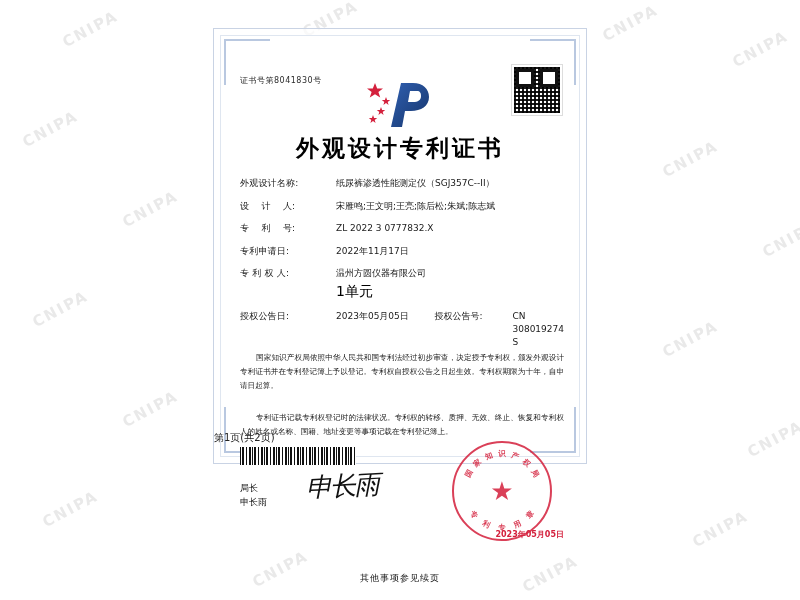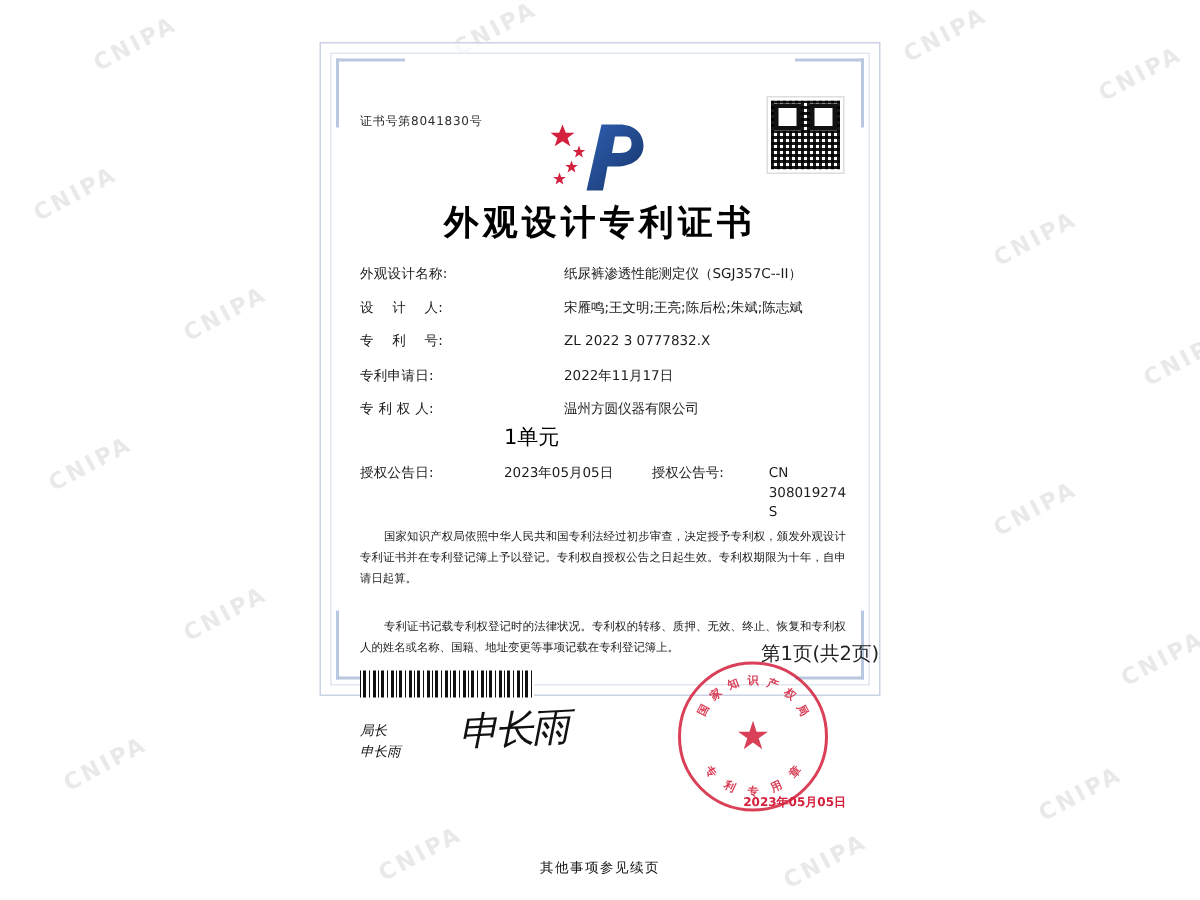--- a/index.html
+++ b/index.html
@@ -115,21 +115,20 @@
     top: 148px;
     right: 22px;
   }
   .row {
     display: flex;
     align-items: flex-start;
     margin-bottom: 9.5px;
     font-size: 9px;
     color: #1a1a1a;
     line-height: 1.45;
-    gap: 40px;
   }
   .lbl {
     width: 96px;
     flex: 0 0 96px;
     color: #1a1a1a;
     letter-spacing: 0.2px;
   }
   .val {
     flex: 1;
     word-break: break-all;
@@ -172,21 +171,20 @@
       #111 0 1px, #fff 1px 2px, #111 2px 4px, #fff 4px 6px,
       #111 6px 7px, #fff 7px 9px, #111 9px 11px, #fff 11px 12px);
   }
   .sign-block {
     position: absolute;
     left: 26px;
     top: 452px;
     font-size: 9px;
     line-height: 1.6;
     color: #111;
-    font-style: italic;
   }
   .sign-script {
     position: absolute;
     left: 92px;
     top: 440px;
     font-size: 26px;
     font-family: "DejaVu Serif", "Liberation Serif", serif;
     font-style: italic;
     color: #111;
     transform: rotate(-3deg);
@@ -228,22 +226,22 @@
     right: 22px;
     top: 500px;
     font-size: 8px;
     color: #d4213d;
     font-weight: bold;
   }
   .page-num {
     position: absolute;
     left: 0; right: 0;
     bottom: 18px;
-    text-align: right;
-    font-size: 13px;
+    text-align: left;
+    font-size: 10px;
     color: #222;
     margin-top: 35px;
   }
   .footnote {
     position: absolute;
     left: 0; right: 0;
     top: 572px;
     text-align: center;
     font-size: 9px;
     color: #111;

